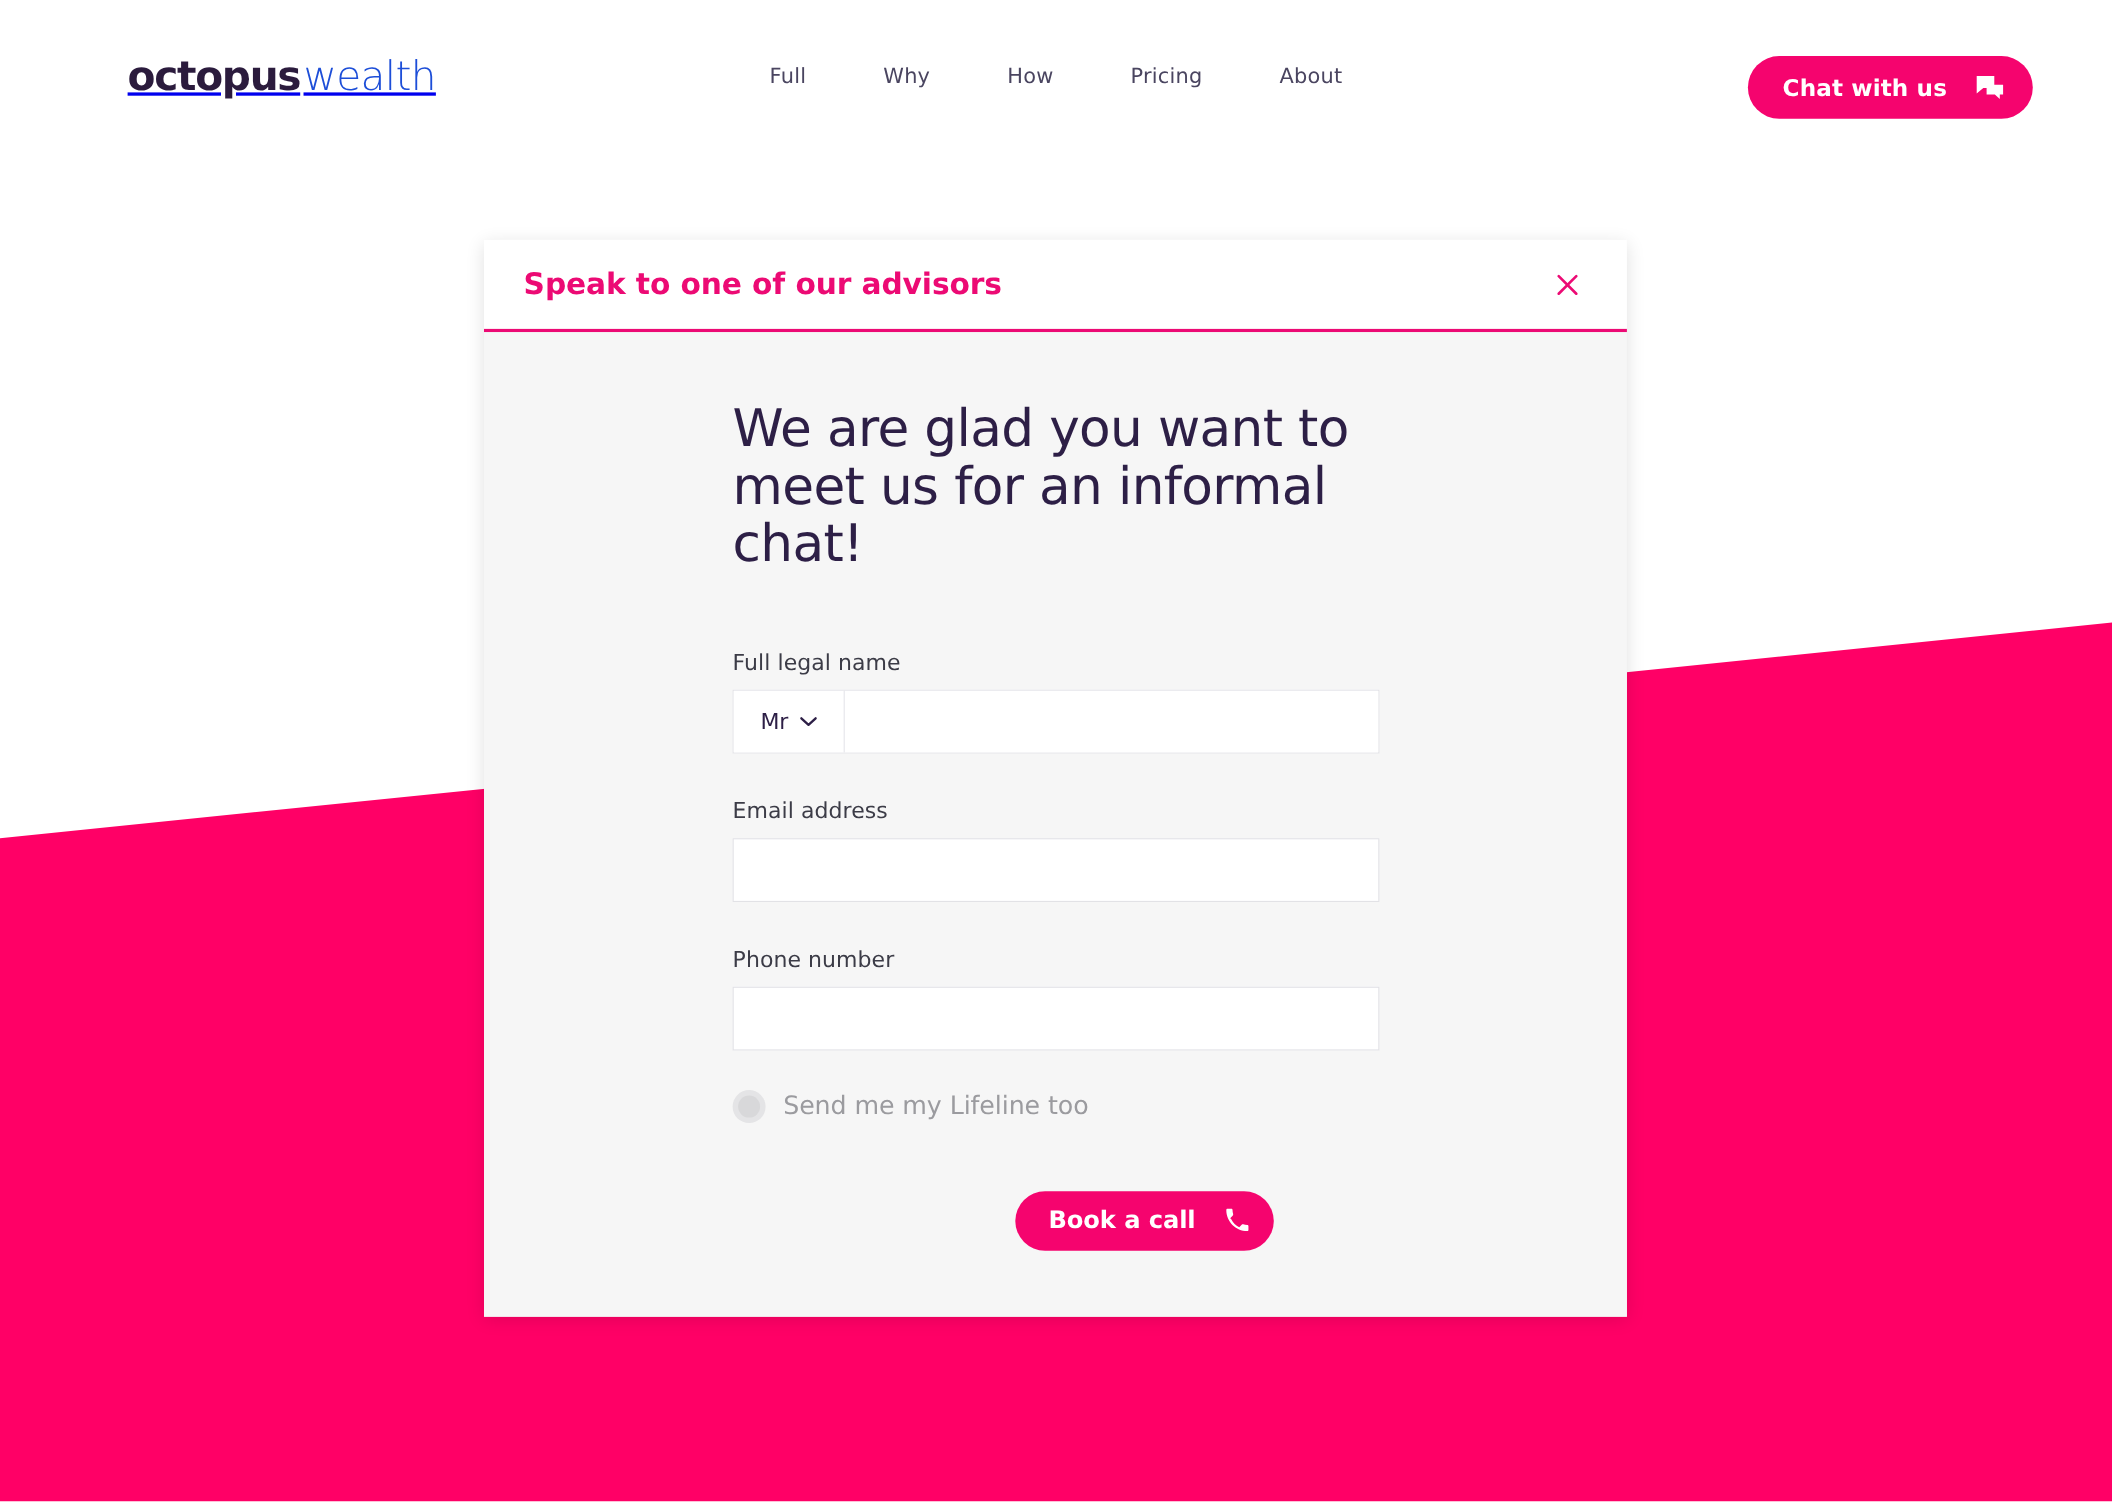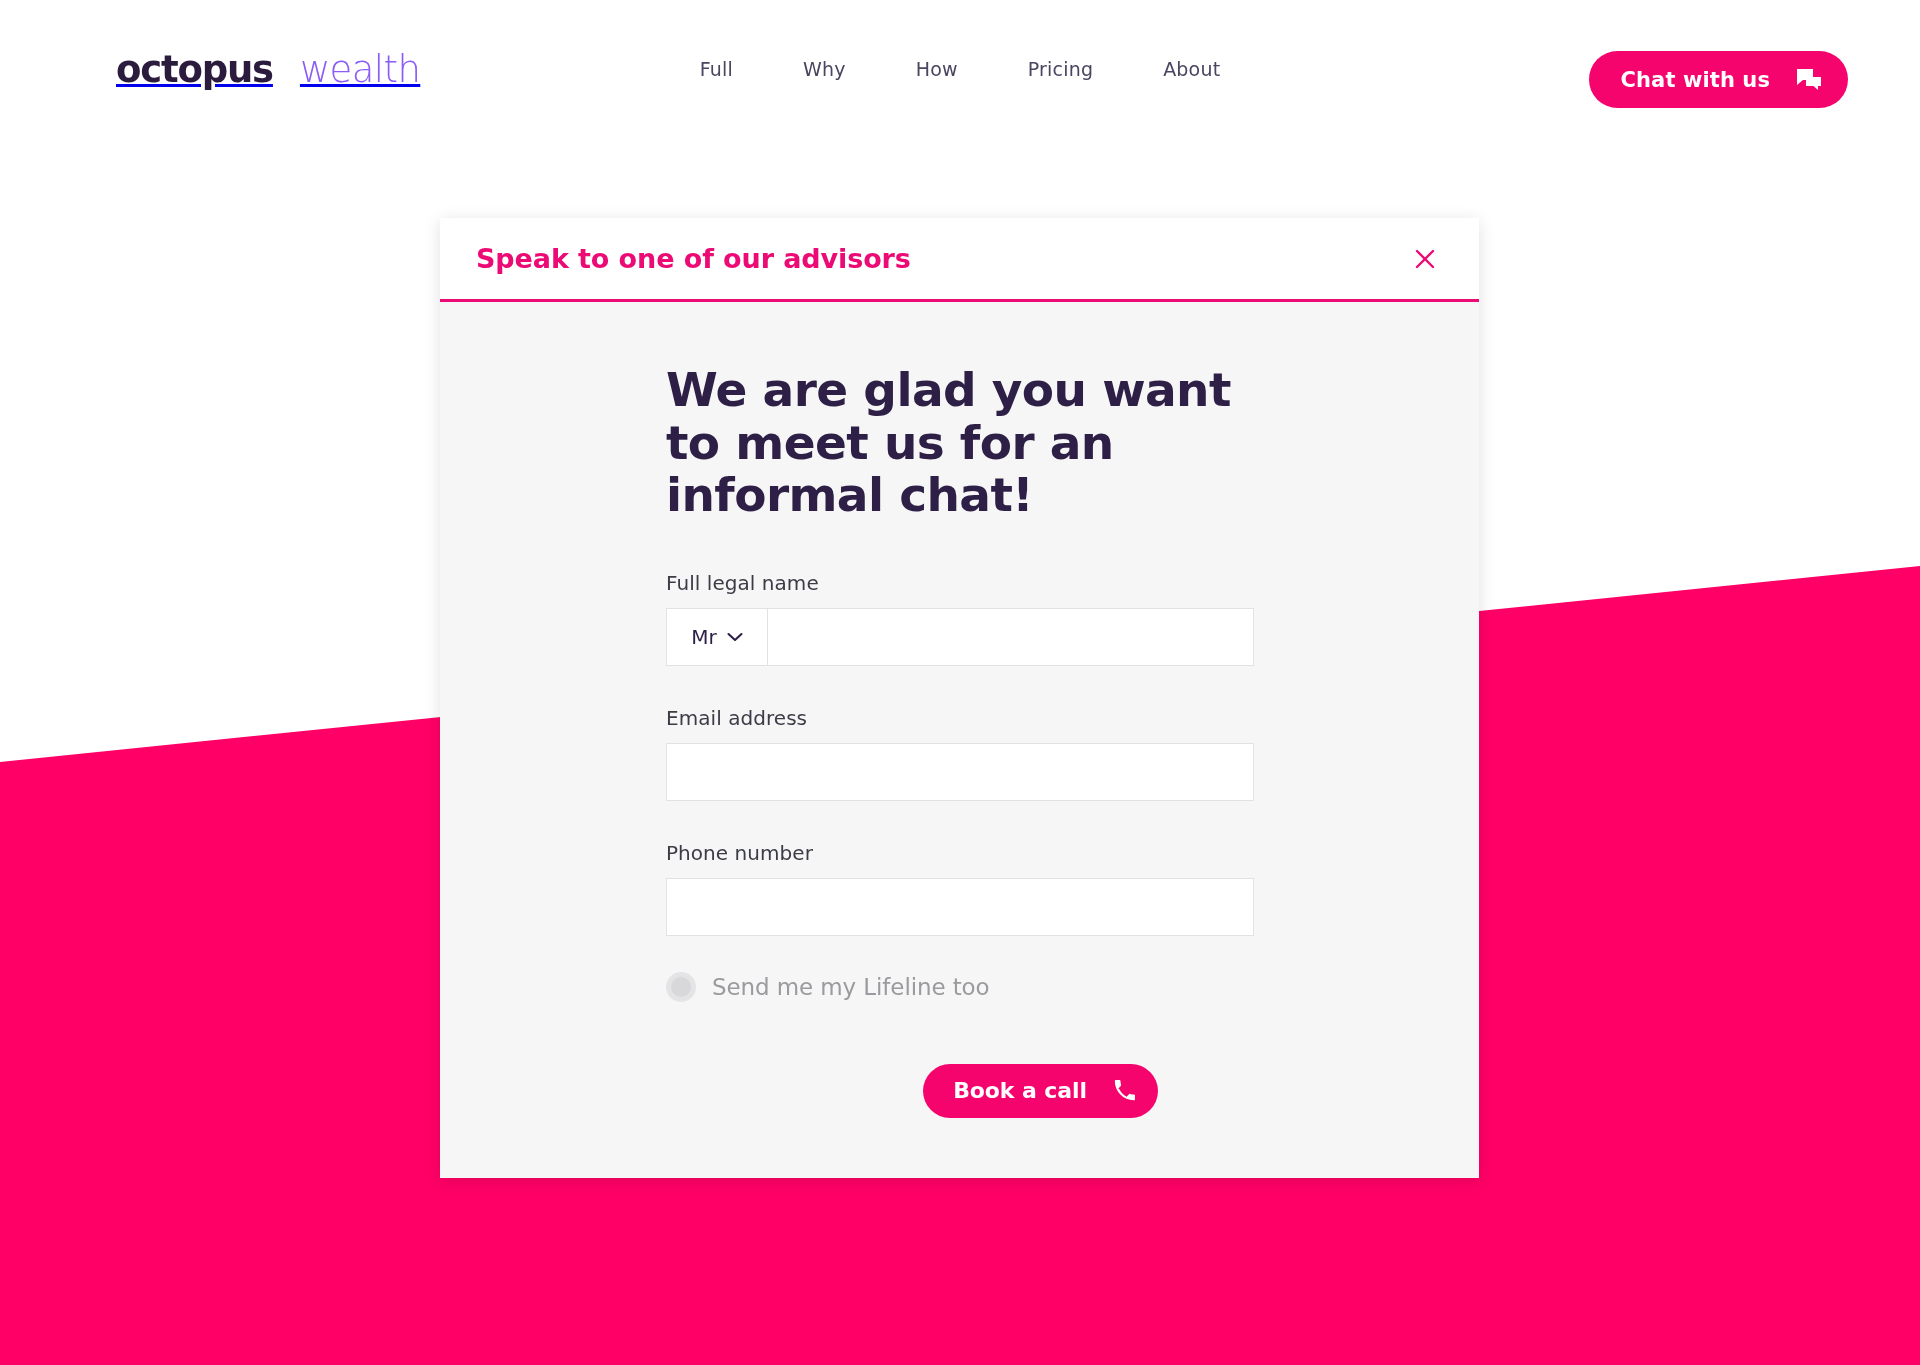--- a/index.html
+++ b/index.html
@@ -49,22 +49,22 @@
     font-size: 37px;
     font-weight: 700;
     letter-spacing: -1.2px;
     color: #2b1b3d;
   }
   #brand-logo .brand-secondary {
     font-family: "DejaVu Sans", sans-serif;
     font-size: 37px;
     font-weight: 300;
     letter-spacing: -0.6px;
-    color: #8b5cf6;
-    margin-left: 27px;
+    color: #1d4ed8;
+    margin-left: 3px;
   }
 
   #main-nav {
     position: absolute;
     left: 0; right: 0;
     top: 58px;
     display: flex;
     justify-content: center;
     gap: 0px;
   }
@@ -142,25 +142,25 @@
   }
 
   #modal-inner {
     width: 588px;
     margin: 0 auto 0 226px;
   }
 
   #modal-heading {
     font-family: "DejaVu Sans", sans-serif;
     font-size: 47px;
-    font-weight: 700;
+    font-weight: 400;
     line-height: 1.12;
     color: #2d1f46;
     letter-spacing: -0.6px;
-    margin-bottom: 49px;
+    margin-bottom: 68px;
     max-width: 590px;
   }
 
   .field-group { margin-bottom: 26px; }
 
   .field-label {
     display: block;
     font-size: 20px;
     font-weight: 400;
     color: #3c3c47;

